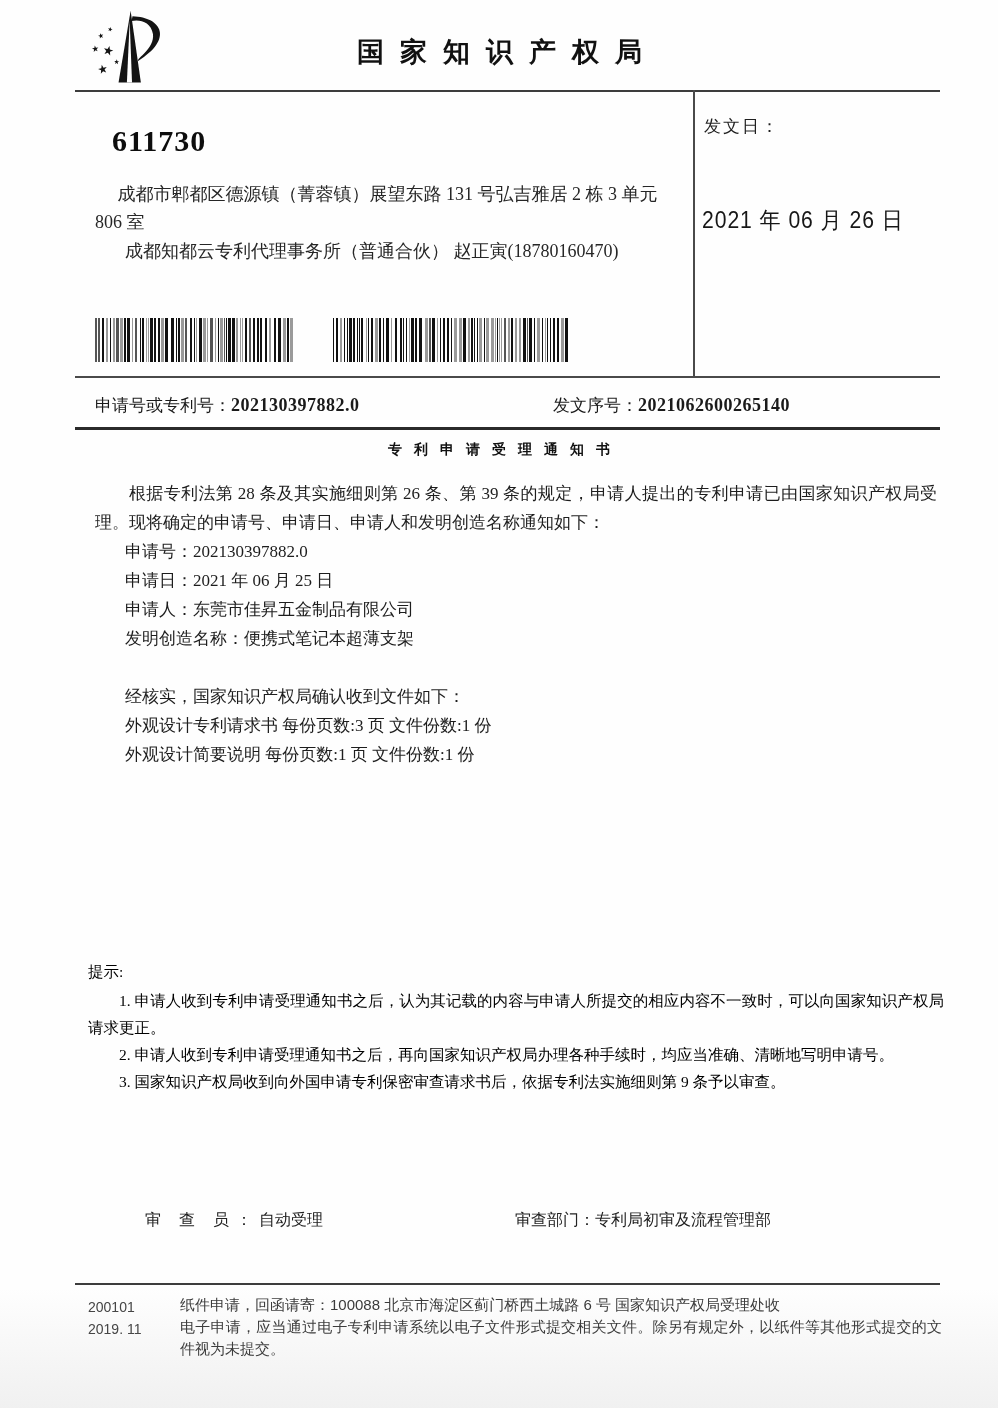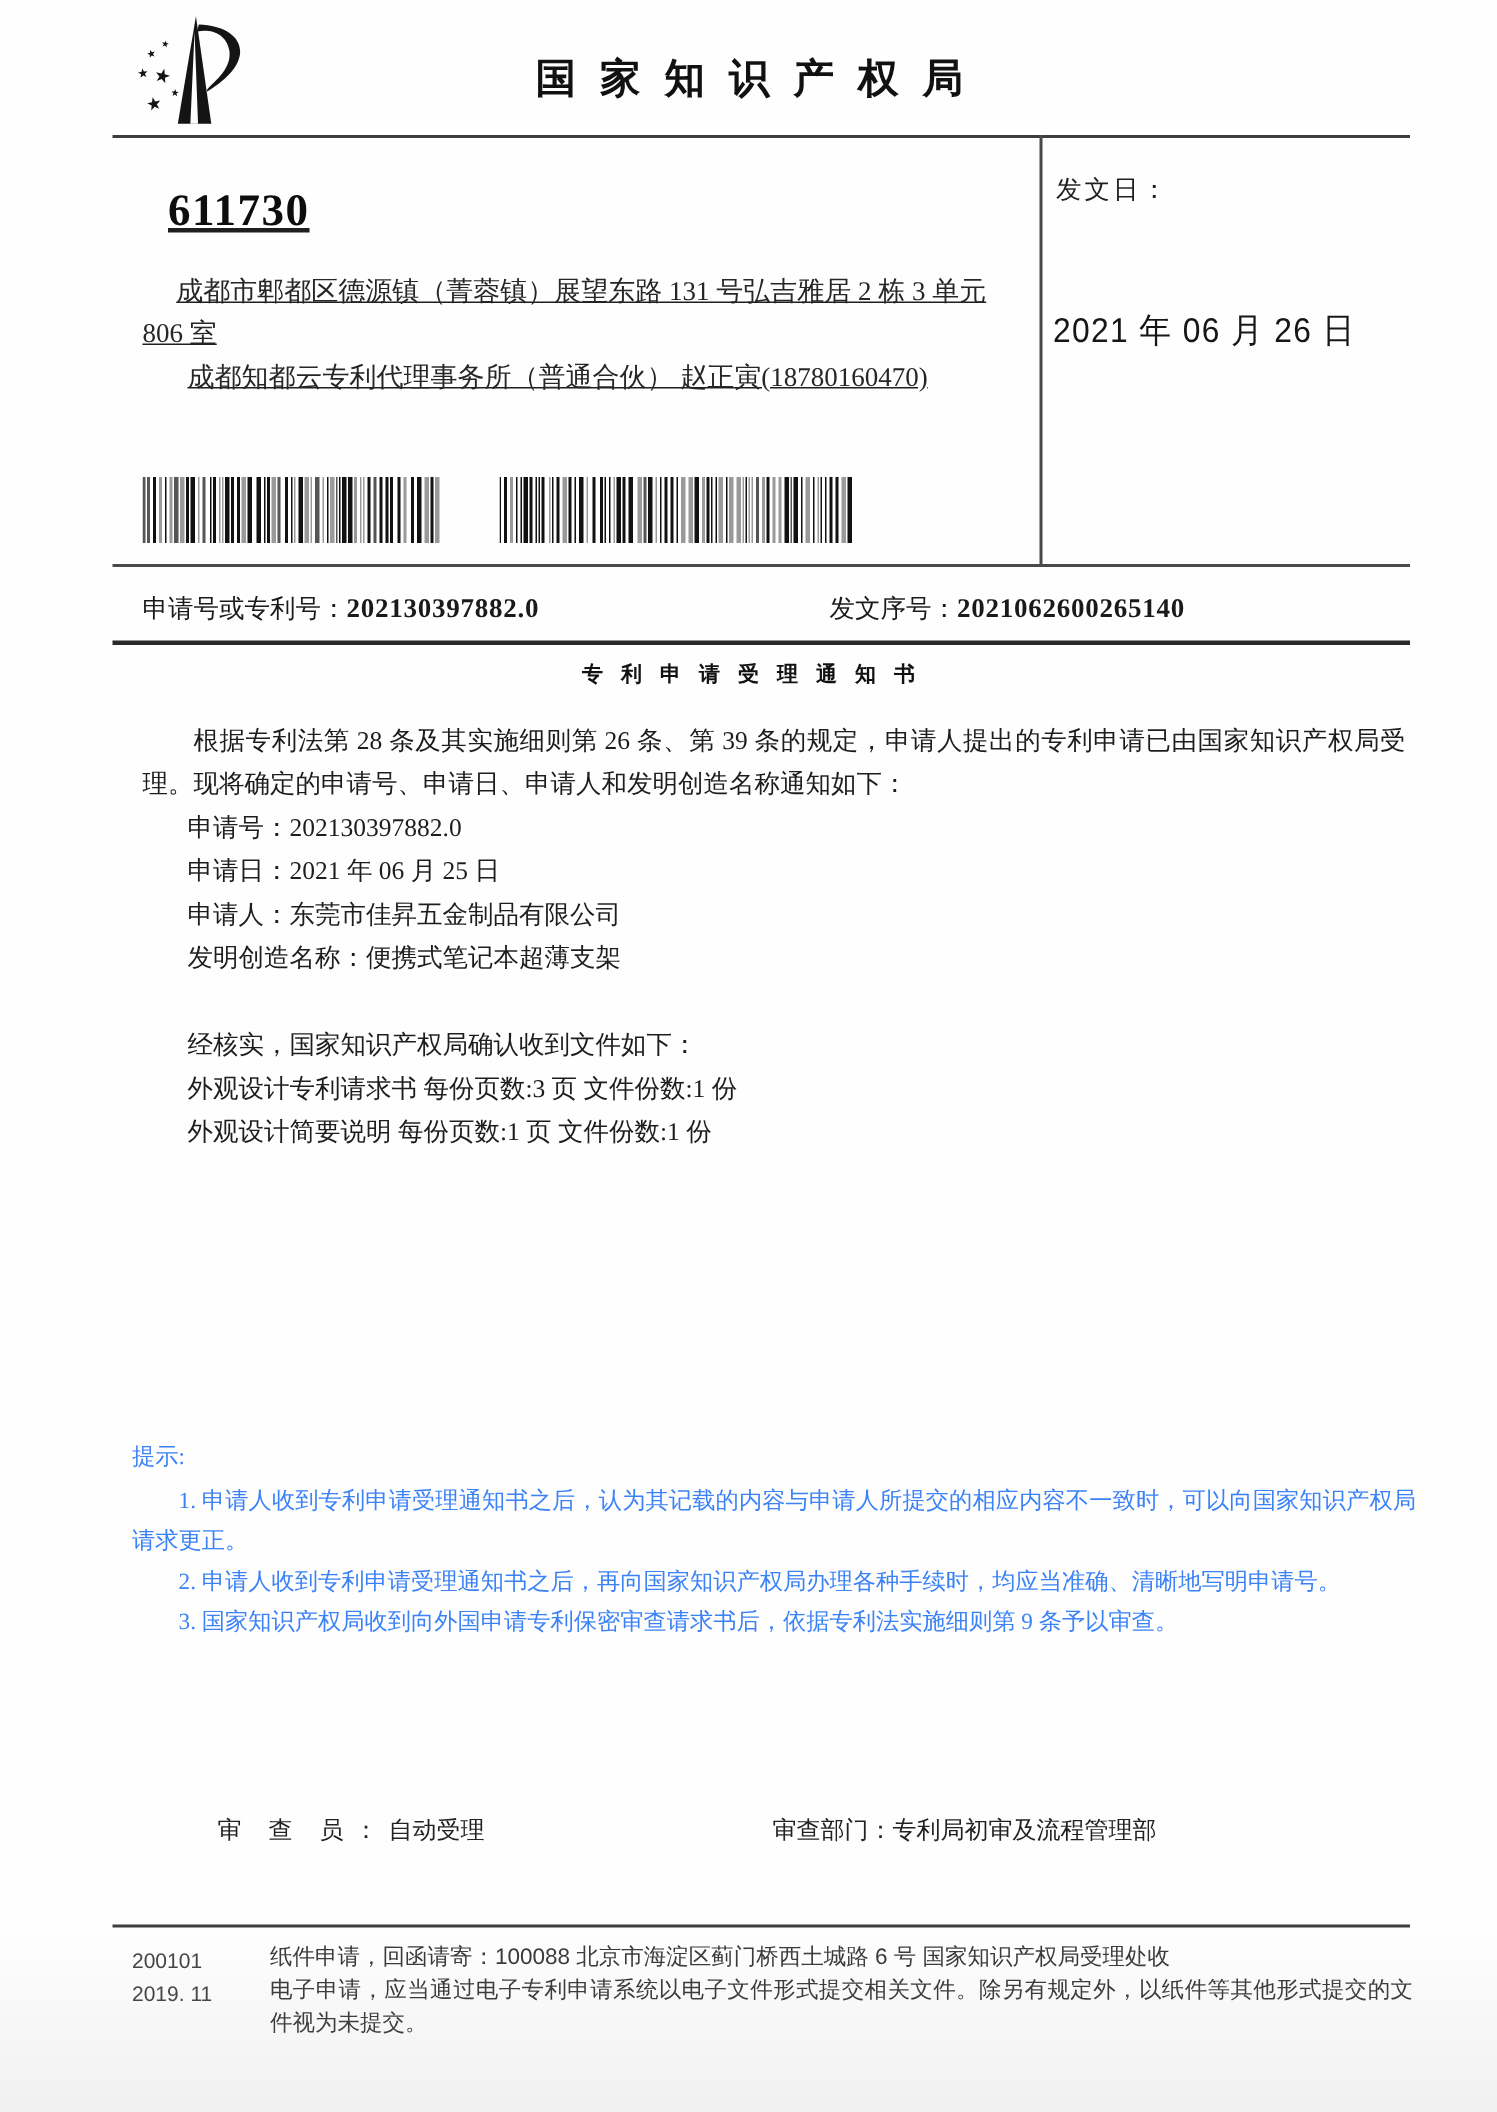--- a/index.html
+++ b/index.html
@@ -32,21 +32,21 @@
   .hr-thick { position:absolute; left:75px; top:427px; width:865px; height:3px;   background:#2a2a2a; }
   .hr-foot  { position:absolute; left:75px; top:1283px; width:865px; height:2px;  background:#3d3d3d; }
 
   
   .dispatch-label{ position:absolute; left:704px; top:115px; font-size:17px; letter-spacing:2px; }
   .dispatch-date { position:absolute; left:702px; top:205px; font-size:23px;
                    font-family:"Liberation Sans","DejaVu Sans",sans-serif;
                    transform:scaleX(.92); transform-origin:left; letter-spacing:1px; color:#161616; }
 
   
-  .mail { position:absolute; left:95px; top:124px; width:585px;text-decoration:underline; }
+  .mail { position:absolute; left:95px; top:124px; width:585px; }
   .postcode { font-size:30px; font-weight:bold; margin-left:17px; letter-spacing:1px; color:#0d0d0d; }
   .addr1 { margin-top:22px; font-size:18px; text-align:center; line-height:28px; color:#262626; }
   .addr2 { font-size:18px; line-height:28px; color:#262626; }
   .recipient { margin-top:3px; padding-left:30px; font-size:18px; color:#262626; }
 
   
   .barcode { position:absolute; top:318px; height:44px; }
   .barcode-1 { left:95px;  width:200px; }
   .barcode-2 { left:333px; width:236px; }
 
@@ -62,21 +62,21 @@
     letter-spacing:12px; padding-left:12px; color:#111;
   }
   .body { position:absolute; left:95px; top:479px; width:842px;
           font-size:17px; line-height:29px; color:#1d1d1d; }
   .body .intro { text-indent:2em; text-align:justify; }
   .fields { padding-left:30px; }
   .files  { padding-left:30px; margin-top:29px; }
 
   
   .tips { position:absolute; left:88px; top:958px; width:856px;
-          font-size:15.5px; line-height:27px; color:#3b82f6; }
+          font-size:15.5px; line-height:27px; color:#000000; }
   .tips .tip-label { margin-bottom:2px; }
   .tips p { text-indent:2em; text-align:justify; }
 
   
   .sig { position:absolute; left:0; top:1210px; width:100%; font-size:16px; color:#222; }
   .sig .examiner  { position:absolute; left:145px; top:0; }
   .sig .dept      { position:absolute; left:515px; top:0; }
   .sig .lbl { letter-spacing:7px; }
 
   

